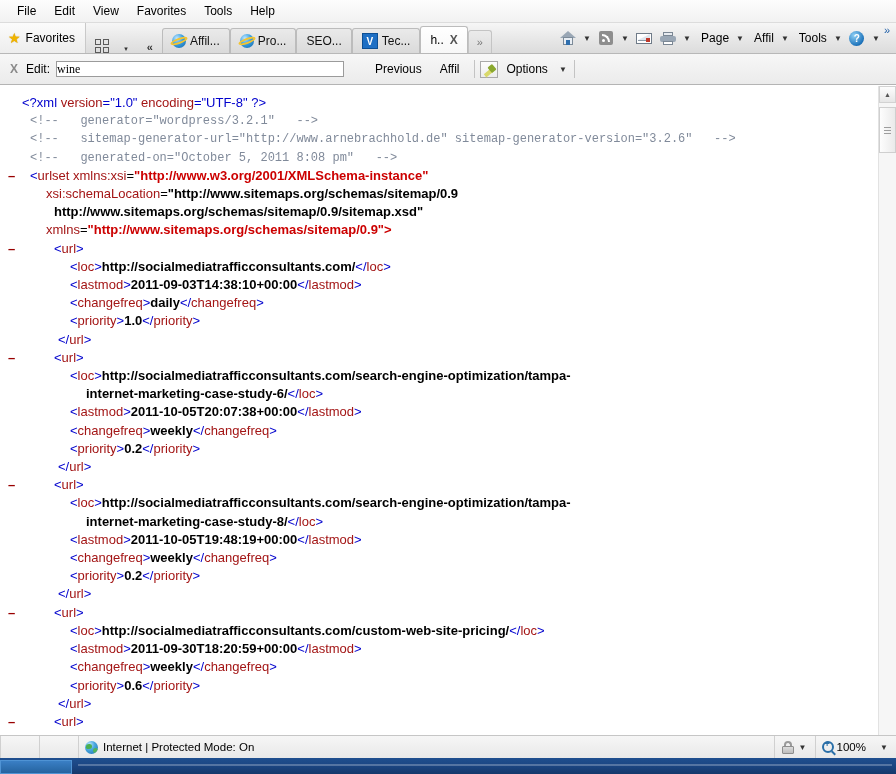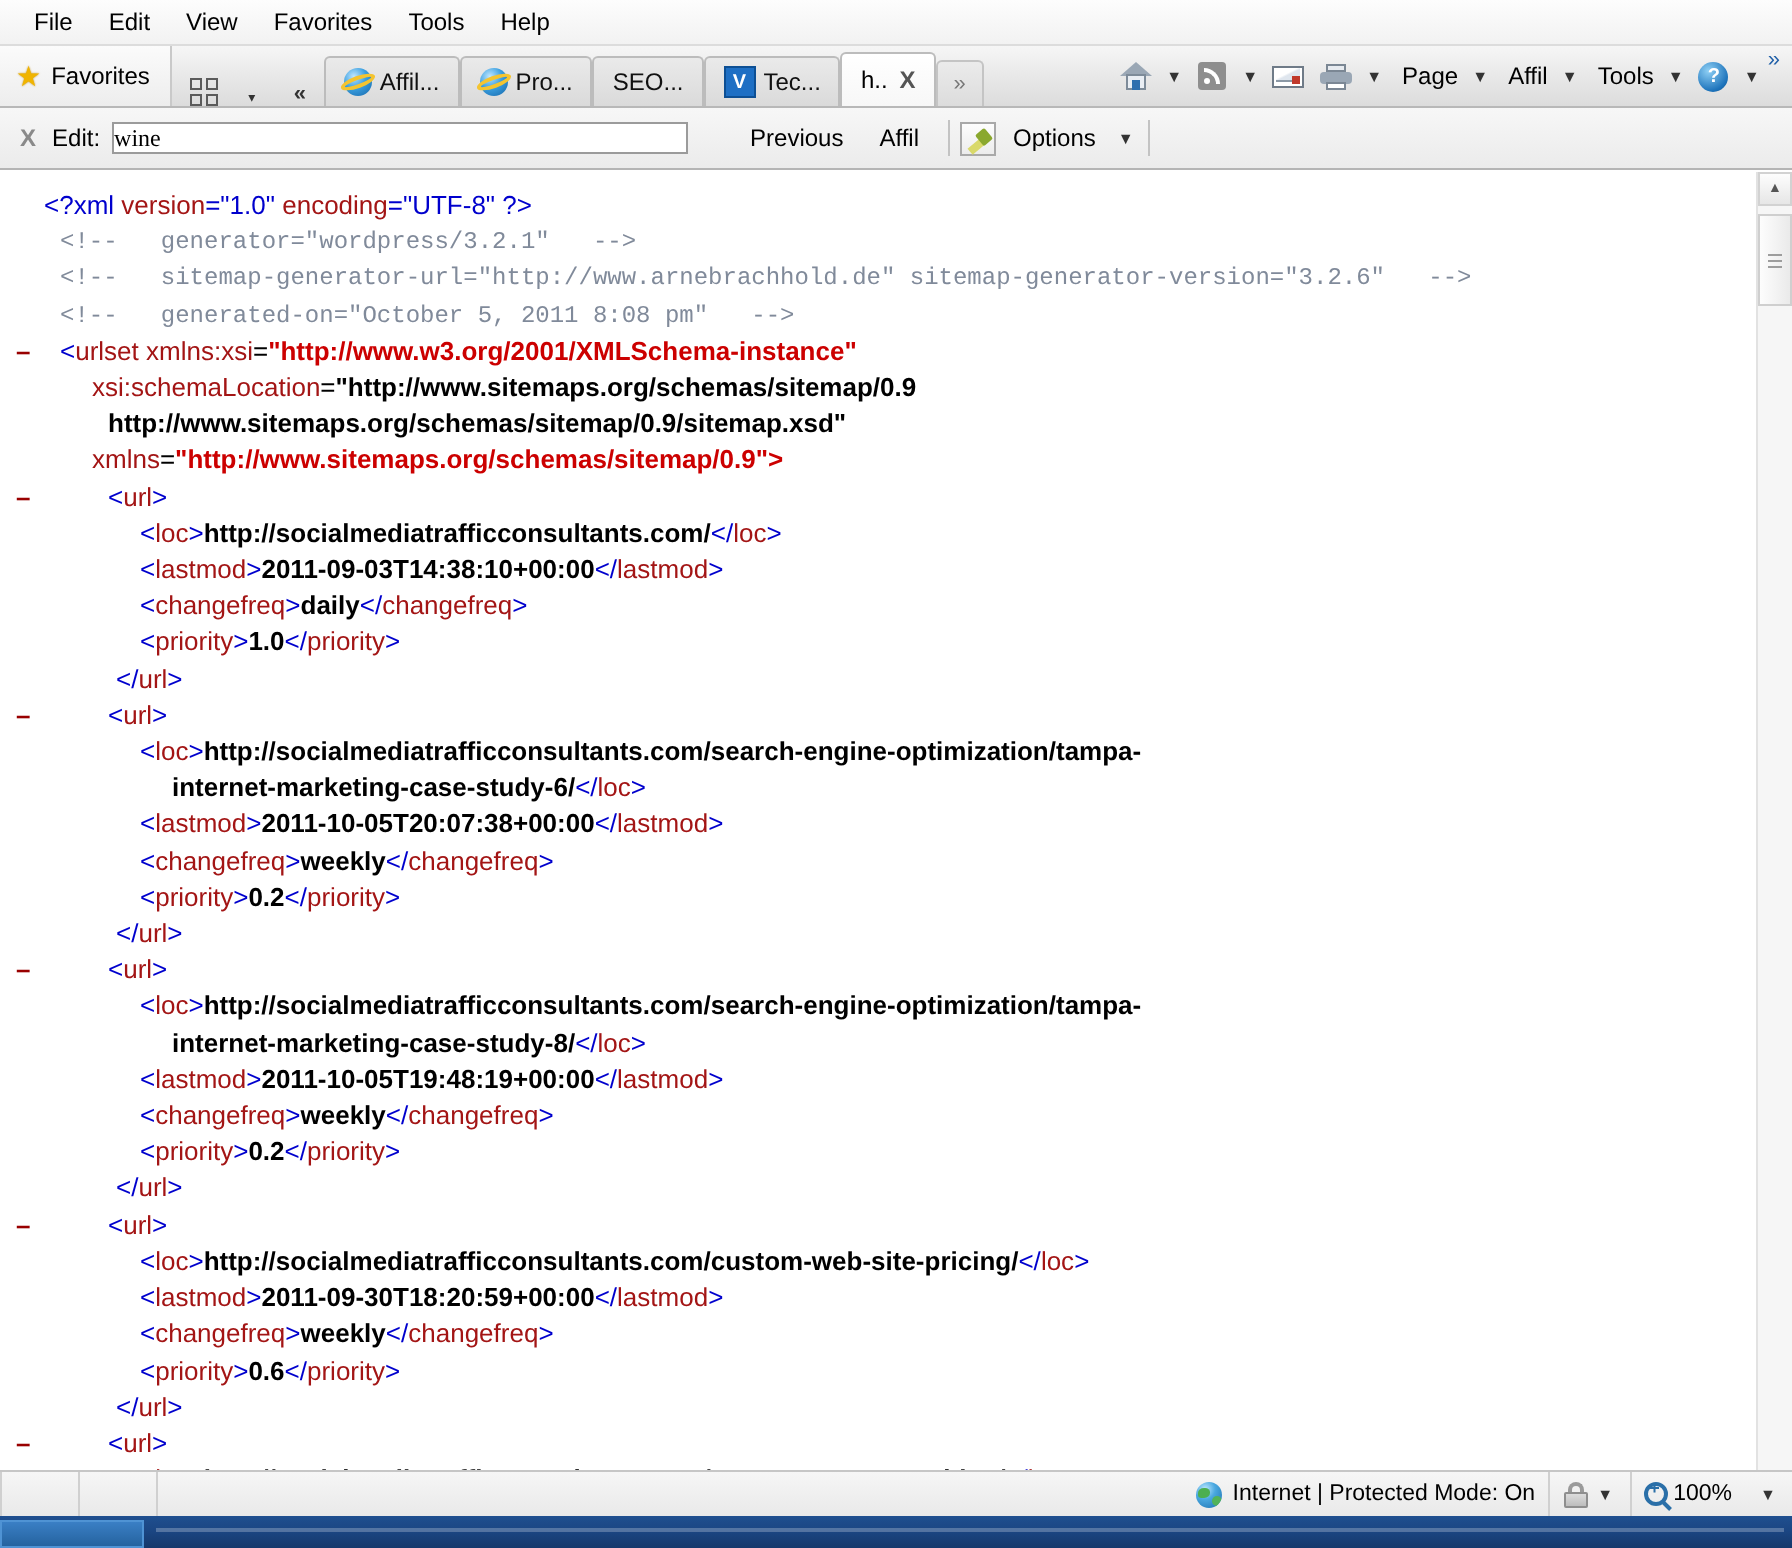--- a/index.html
+++ b/index.html
@@ -398,21 +398,21 @@
       </div>
     </div>
   </div>
 
   <div class="statusbar">
     <div class="stsep"></div>
     <div class="stcell" style="width:26px"></div>
     <div class="stsep"></div>
     <div class="stcell" style="width:26px"></div>
     <div class="stsep"></div>
-    <div class="stcell" style="flex:1 1 auto;justify-content:flex-end">
+    <div class="stcell" style="flex:1 1 auto;justify-content:flex-start">
       <span class="globe"></span>
       <span>Internet | Protected Mode: On</span>
     </div>
     <div class="stsep"></div>
     <div class="stcell">
       <span class="secic"></span>
       <span class="caret">▼</span>
     </div>
     <div class="stsep"></div>
     <div class="stcell">

